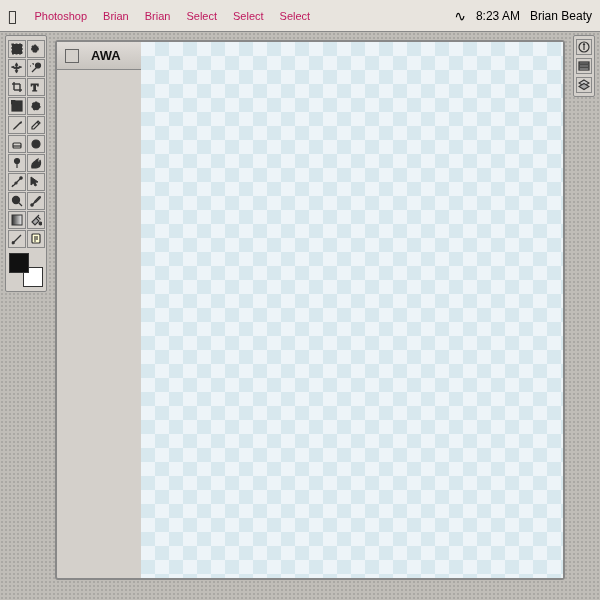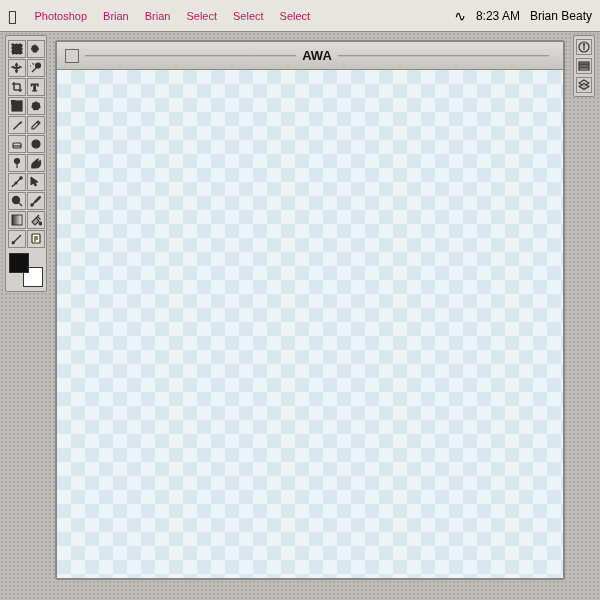--- a/index.html
+++ b/index.html
@@ -166,21 +166,21 @@
     .canvas-window {
       position: absolute;
       top: 40px;
       left: 55px;
       right: 35px;
       bottom: 20px;
       background: #d4d0cb;
       border: 2px solid #888;
       border-radius: 3px;
       display: flex;
-      flex-direction: column;
+      flex-direction: row;
     }
 
     .window-title-bar {
       height: 28px;
       background: linear-gradient(to bottom, #e0dcD8, #c8c4bf);
       border-bottom: 1.5px solid #888;
       display: flex;
       align-items: center;
       padding: 0 8px;
       position: relative;

